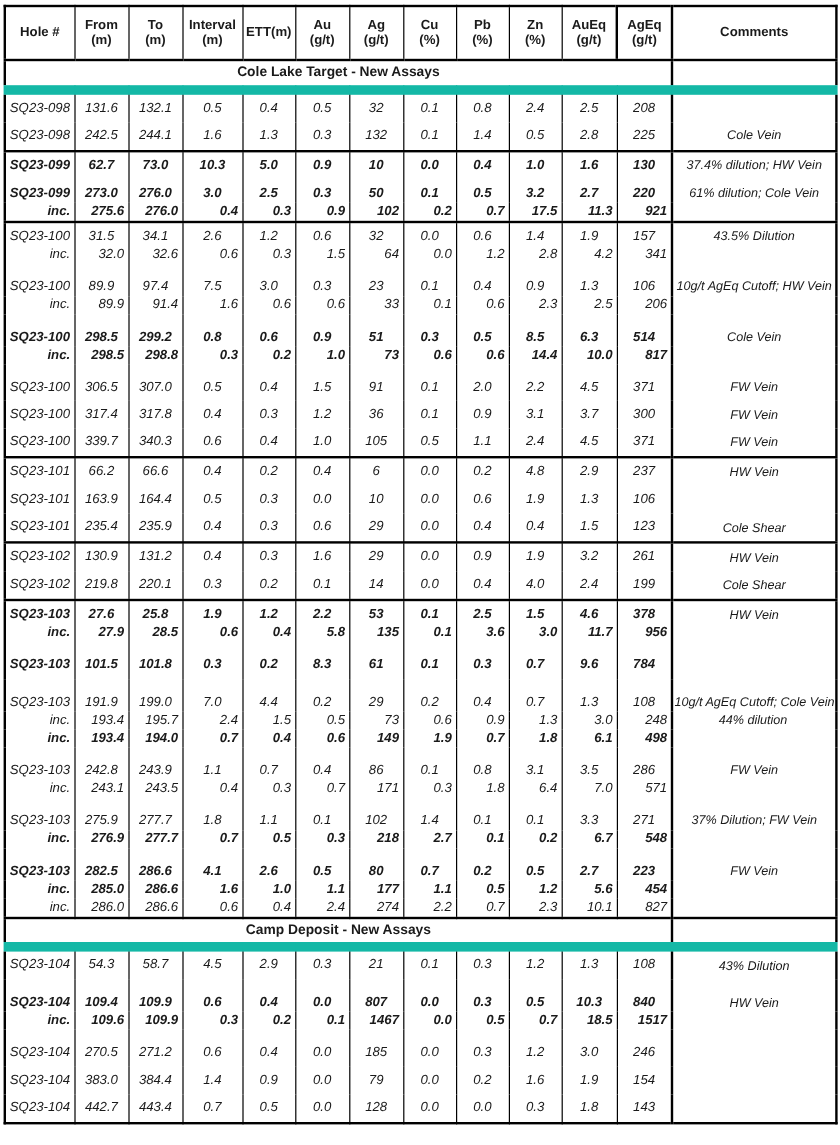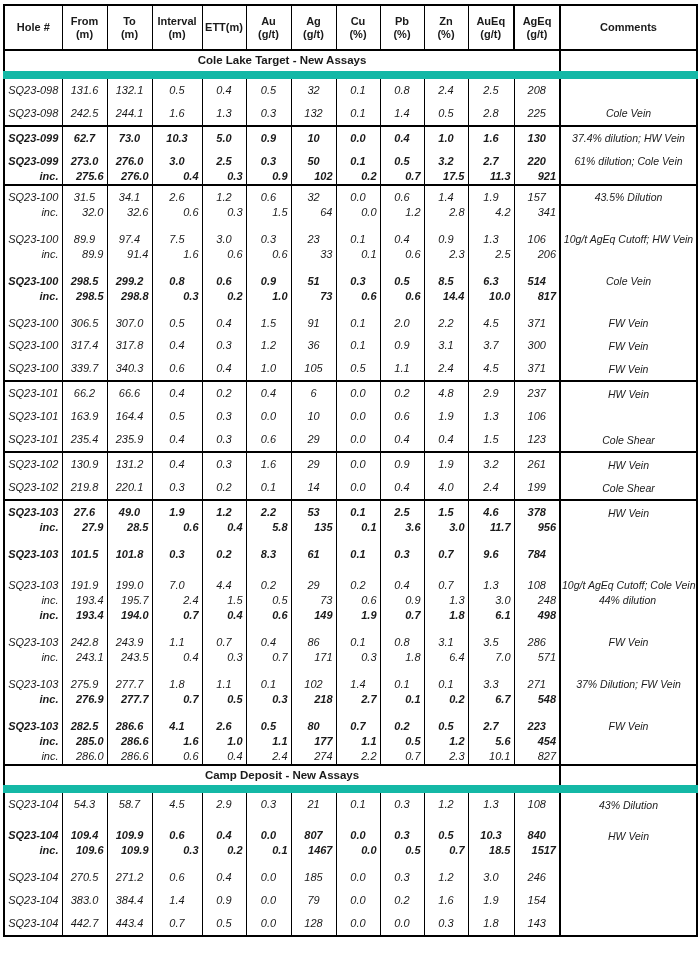--- a/index.html
+++ b/index.html
@@ -374,21 +374,21 @@
           <td>4.0</td>
           <td>2.4</td>
           <td>199</td>
           <td class="com">Cole Shear</td>
         </tr>
       </tbody>
       <tbody class="grp">
         <tr class="bold tight-bottom">
           <td>SQ23-103</td>
           <td>27.6</td>
-          <td>49.0</td>
+          <td>25.8</td>
           <td>1.9</td>
           <td>1.2</td>
           <td>2.2</td>
           <td>53</td>
           <td>0.1</td>
           <td>2.5</td>
           <td>1.5</td>
           <td>4.6</td>
           <td>378</td>
           <td class="com">HW Vein</td>

